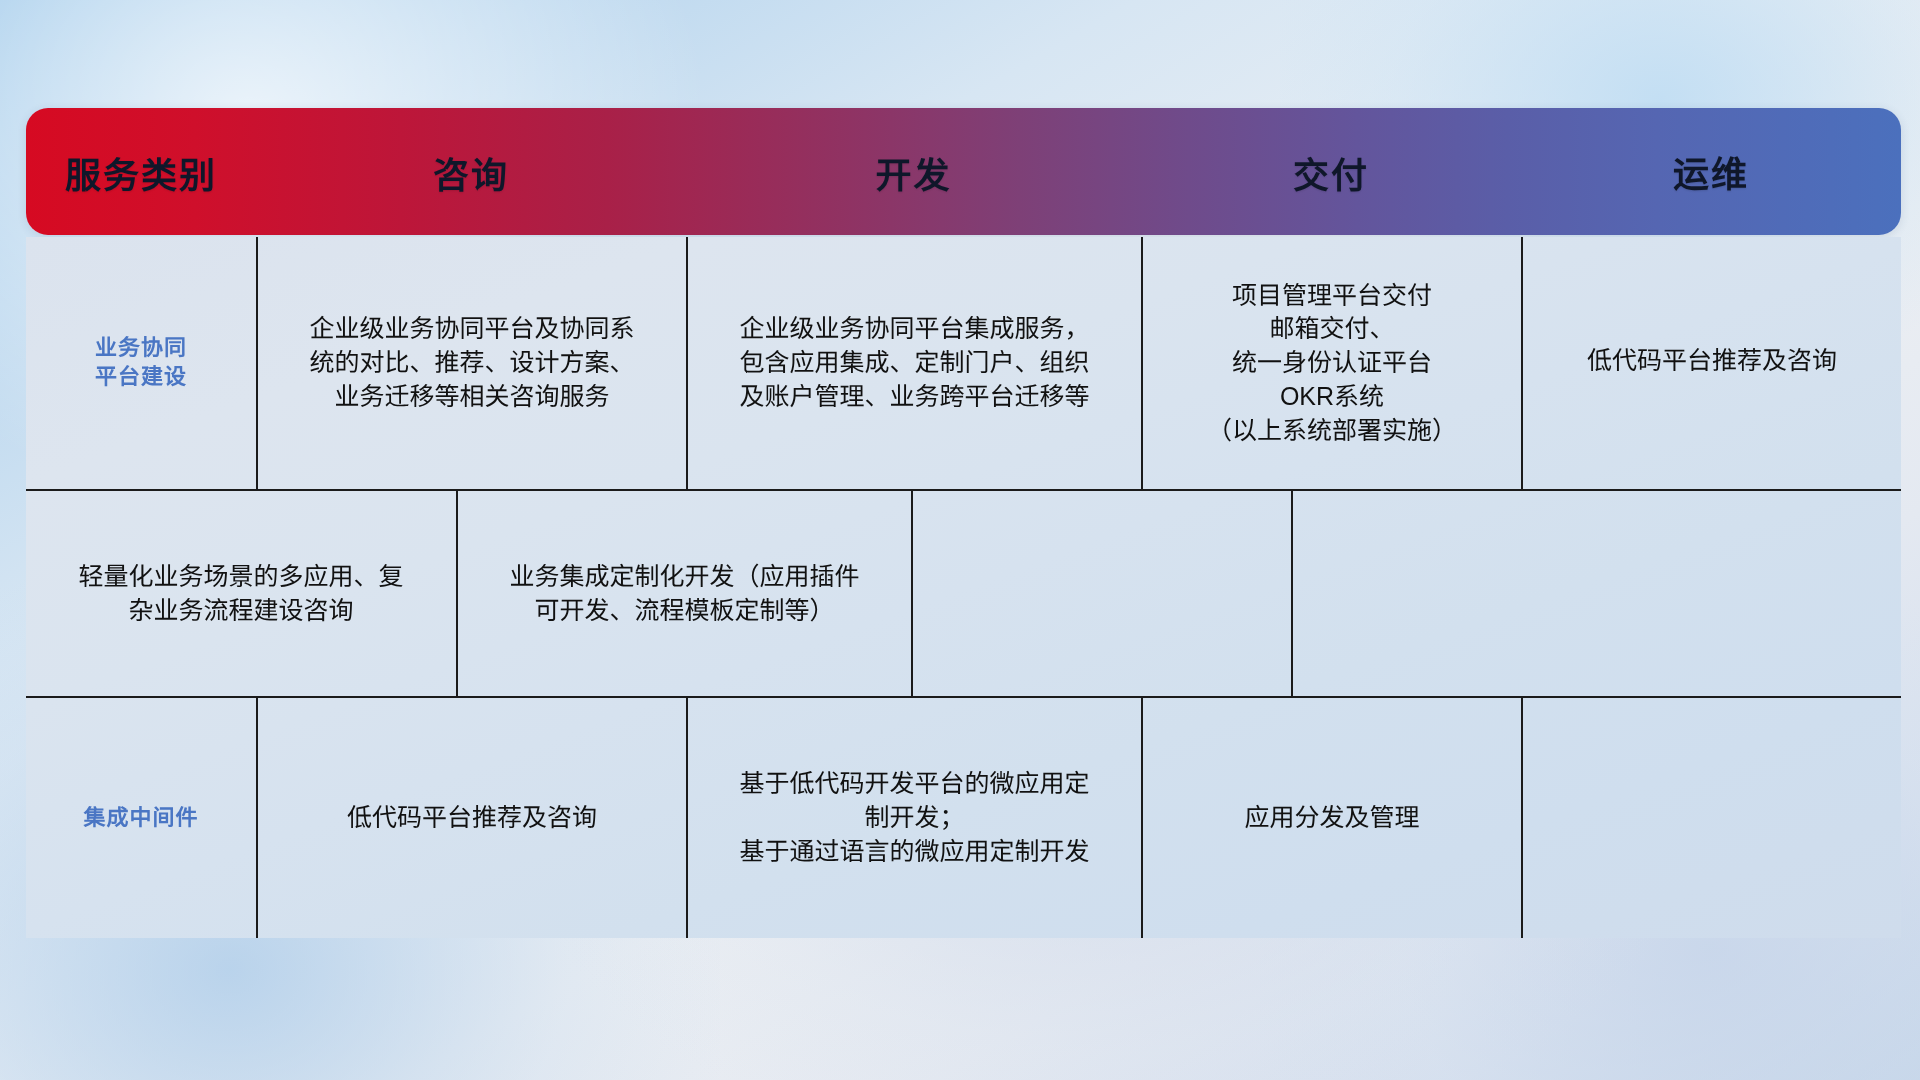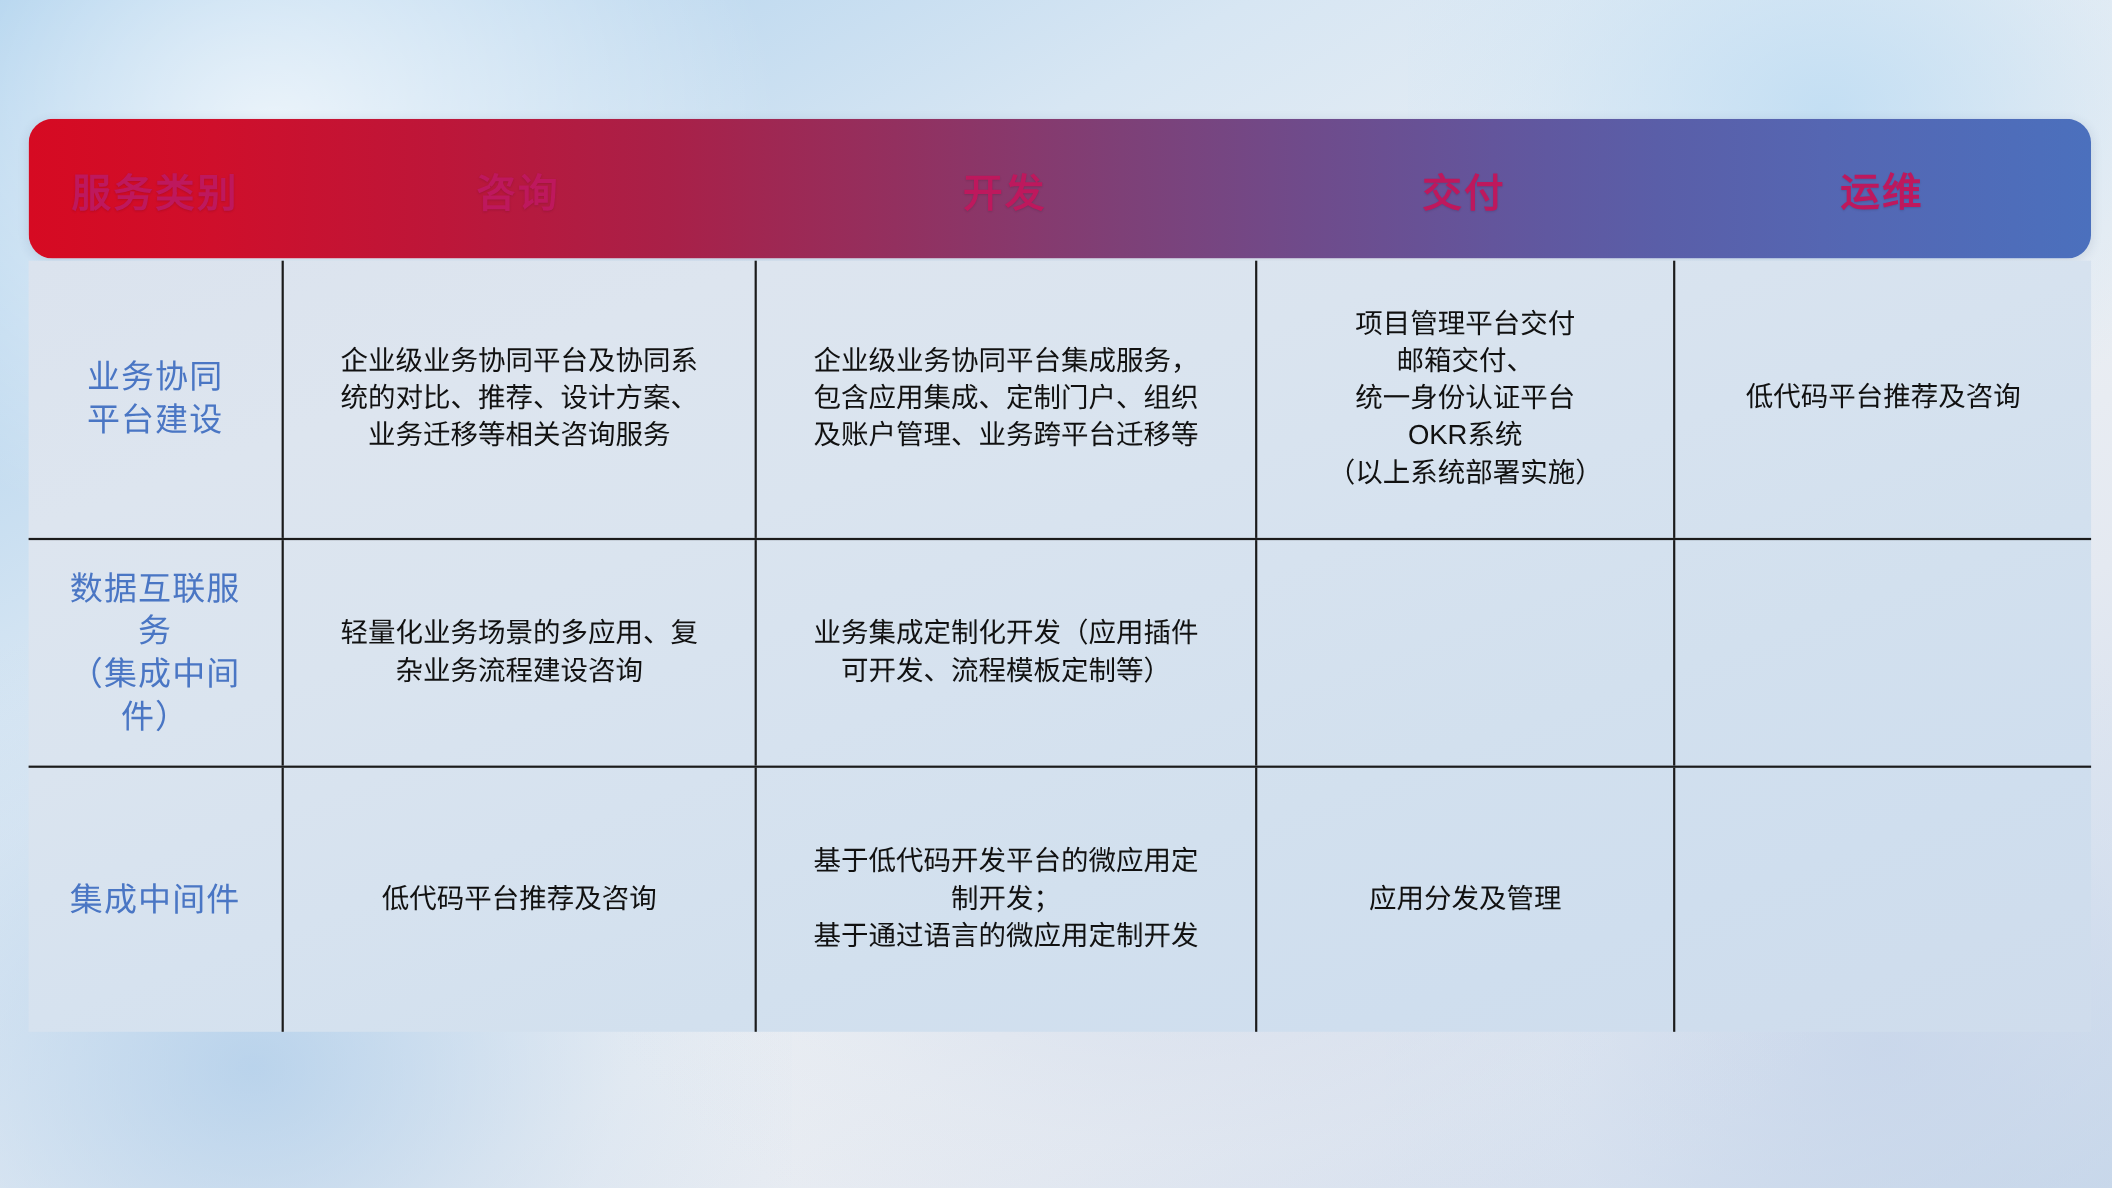--- a/index.html
+++ b/index.html
@@ -101,21 +101,21 @@
         #5566b2 87%,
         #4f6cb9 95%,
         #4b70bd 100%);
   }
   .hcell {
     position: relative;
     z-index: 1;
     display: flex;
     align-items: center;
     justify-content: center;
-    color: #be185d;
+    color: #0f172a;
     font-size: 36px;
     font-weight: bold;
     letter-spacing: 2px;
     text-shadow: 0 1px 2px rgba(0,0,0,0.12);
   }
 
   
   #body-grid {
     position: relative;
     margin-top: 2px;
@@ -143,22 +143,22 @@
     padding: 8px 30px;
     box-sizing: border-box;
     font-size: 25px;
     line-height: 1.35;
     color: #111111;
   }
   .cell + .cell { border-left: 2px solid #1b1b1b; }
 
   .cell.label {
     color: #4a76c4;
-    font-weight: normal;
-    font-size: 30px;
+    font-weight: bold;
+    font-size: 22px;
     line-height: 1.3;
     letter-spacing: 1px;
     border-left: none;
   }
   
   .cell.label + .cell { border-left: 2px solid #1b1b1b; }
 
   .cell .txt { white-space: pre-line; }
 
   
@@ -225,24 +225,20 @@
 统一身份认证平台
 OKR系统
 （以上系统部署实施）</span>
       </div>
       <div class="cell c4">
         <span class="txt">低代码平台推荐及咨询</span>
       </div>
     </div>
 
     <div class="row r2">
-      <div class="cell label c0">
-        <span class="txt">数据互联服务
-（集成中间件）</span>
-      </div>
       <div class="cell c1">
         <span class="txt">轻量化业务场景的多应用、复
 杂业务流程建设咨询</span>
       </div>
       <div class="cell c2">
         <span class="txt">业务集成定制化开发（应用插件
 可开发、流程模板定制等）</span>
       </div>
       <div class="cell c3">
         <span class="txt"></span>

